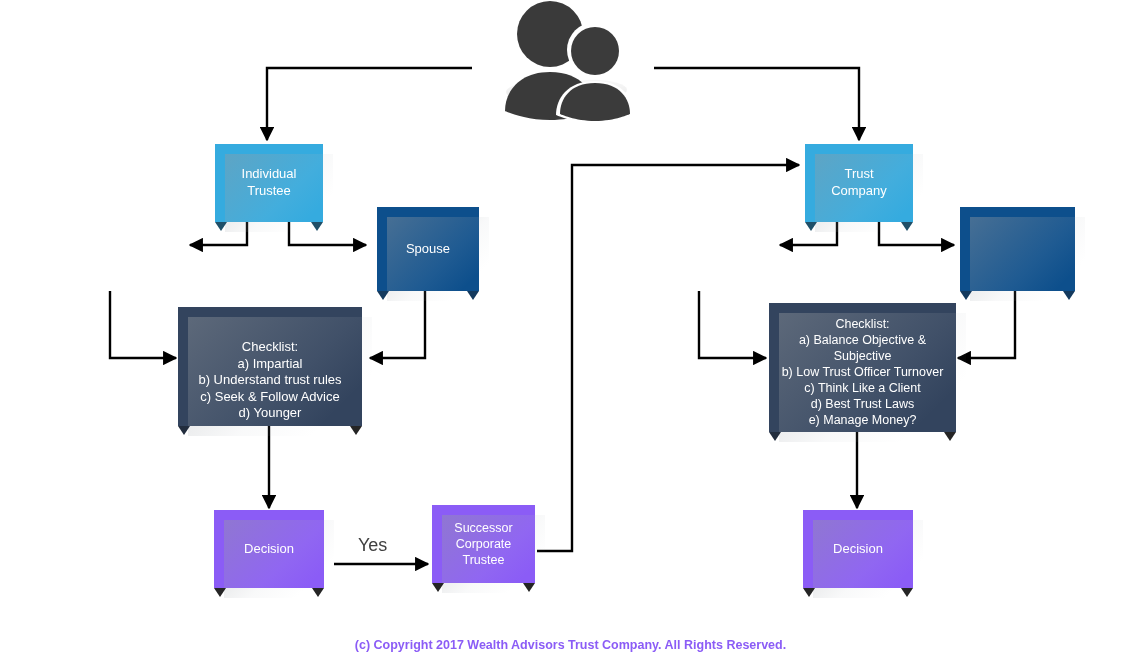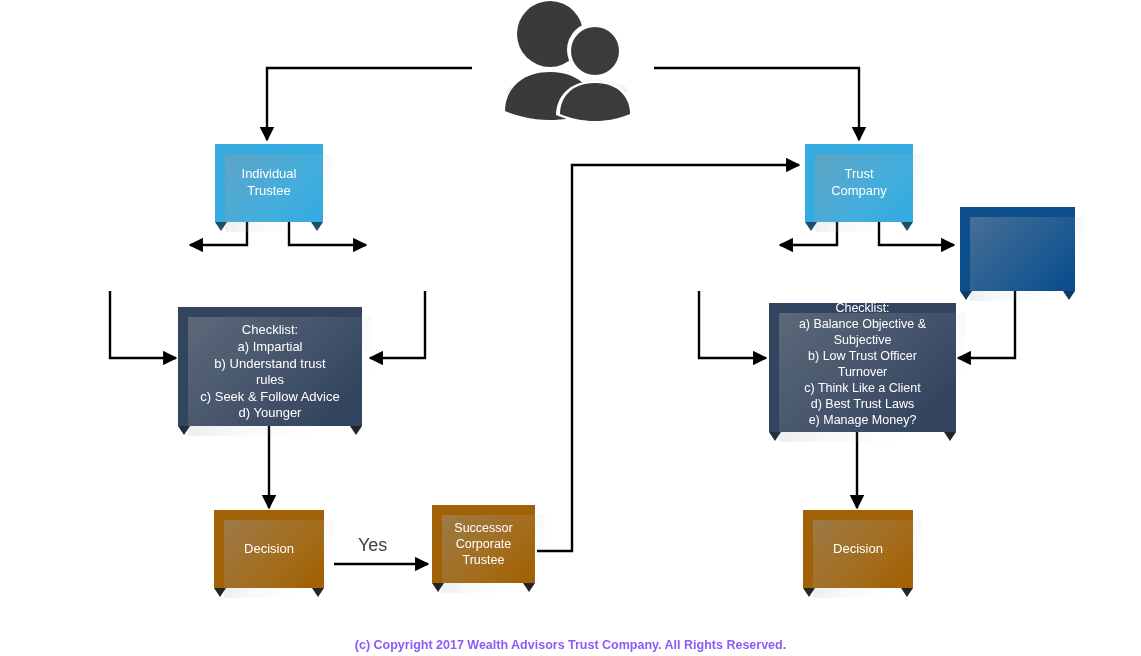--- a/index.html
+++ b/index.html
@@ -23,21 +23,21 @@
   }
   .node {
     position: absolute;
     display: flex;
     align-items: center;
     justify-content: center;
     text-align: center;
     color: #ffffff;
     line-height: 1.28;
     z-index: 3;
-    padding: 4px 22px;
+    padding: 4px 6px;
   }
   
   .node::after {
     content: "";
     position: absolute;
     left: 10px; top: 10px;
     width: 100%; height: 100%;
     background: linear-gradient(135deg, rgba(150,155,160,0.42), rgba(190,195,200,0.10) 55%, rgba(255,255,255,0) 80%);
     z-index: -1;
   }
@@ -50,21 +50,21 @@
   }
   .node .foot-l { left: 0; }
   .node .foot-r { right: 0; }
 
   .blue      { background: #0d4f8c; }
   .blue .foot-l, .blue .foot-r { background: #143a5e; clip-path: polygon(0 0, 100% 0, 50% 100%); }
   .lightblue { background: #35abdf; }
   .lightblue .foot-l, .lightblue .foot-r { background: #1f4f68; clip-path: polygon(0 0, 100% 0, 50% 100%); }
   .navy      { background: #33445e; align-items: flex-end; }
   .navy .foot-l, .navy .foot-r { background: #222d3e; clip-path: polygon(0 0, 100% 0, 50% 100%); }
-  .gray      { background: #a16207; }
+  .gray      { background: #8b5cf6; }
   .gray .foot-l, .navy .foot-r, .gray .foot-r { background: #252525; clip-path: polygon(0 0, 100% 0, 50% 100%); }
 
   .node .label { position: relative; z-index: 4; white-space: pre-line; }
 
   
   #people-icon {
     position: absolute;
     left: 494px; top: -2px;
     width: 148px; height: 145px;
     z-index: 4;
@@ -172,20 +172,25 @@
   </div>
 
   <div class="node lightblue" style="left:805px; top:144px; width:108px; height:78px; font-size:13px;">
     <span class="foot-l"></span>
     <span class="foot-r"></span>
     <span class="label">Trust
 Company</span>
   </div>
 
 
+  <div class="node blue" style="left:377px; top:207px; width:102px; height:84px; font-size:13px;">
+    <span class="foot-l"></span>
+    <span class="foot-r"></span>
+    <span class="label">Spouse</span>
+  </div>
 
 
   <div class="node blue" style="left:960px; top:207px; width:115px; height:84px; font-size:12.5px;">
     <span class="foot-l"></span>
     <span class="foot-r"></span>
   </div>
 
   <div class="node navy" style="left:178px; top:307px; width:184px; height:119px; font-size:13px;">
     <span class="foot-l"></span>
     <span class="foot-r"></span>

